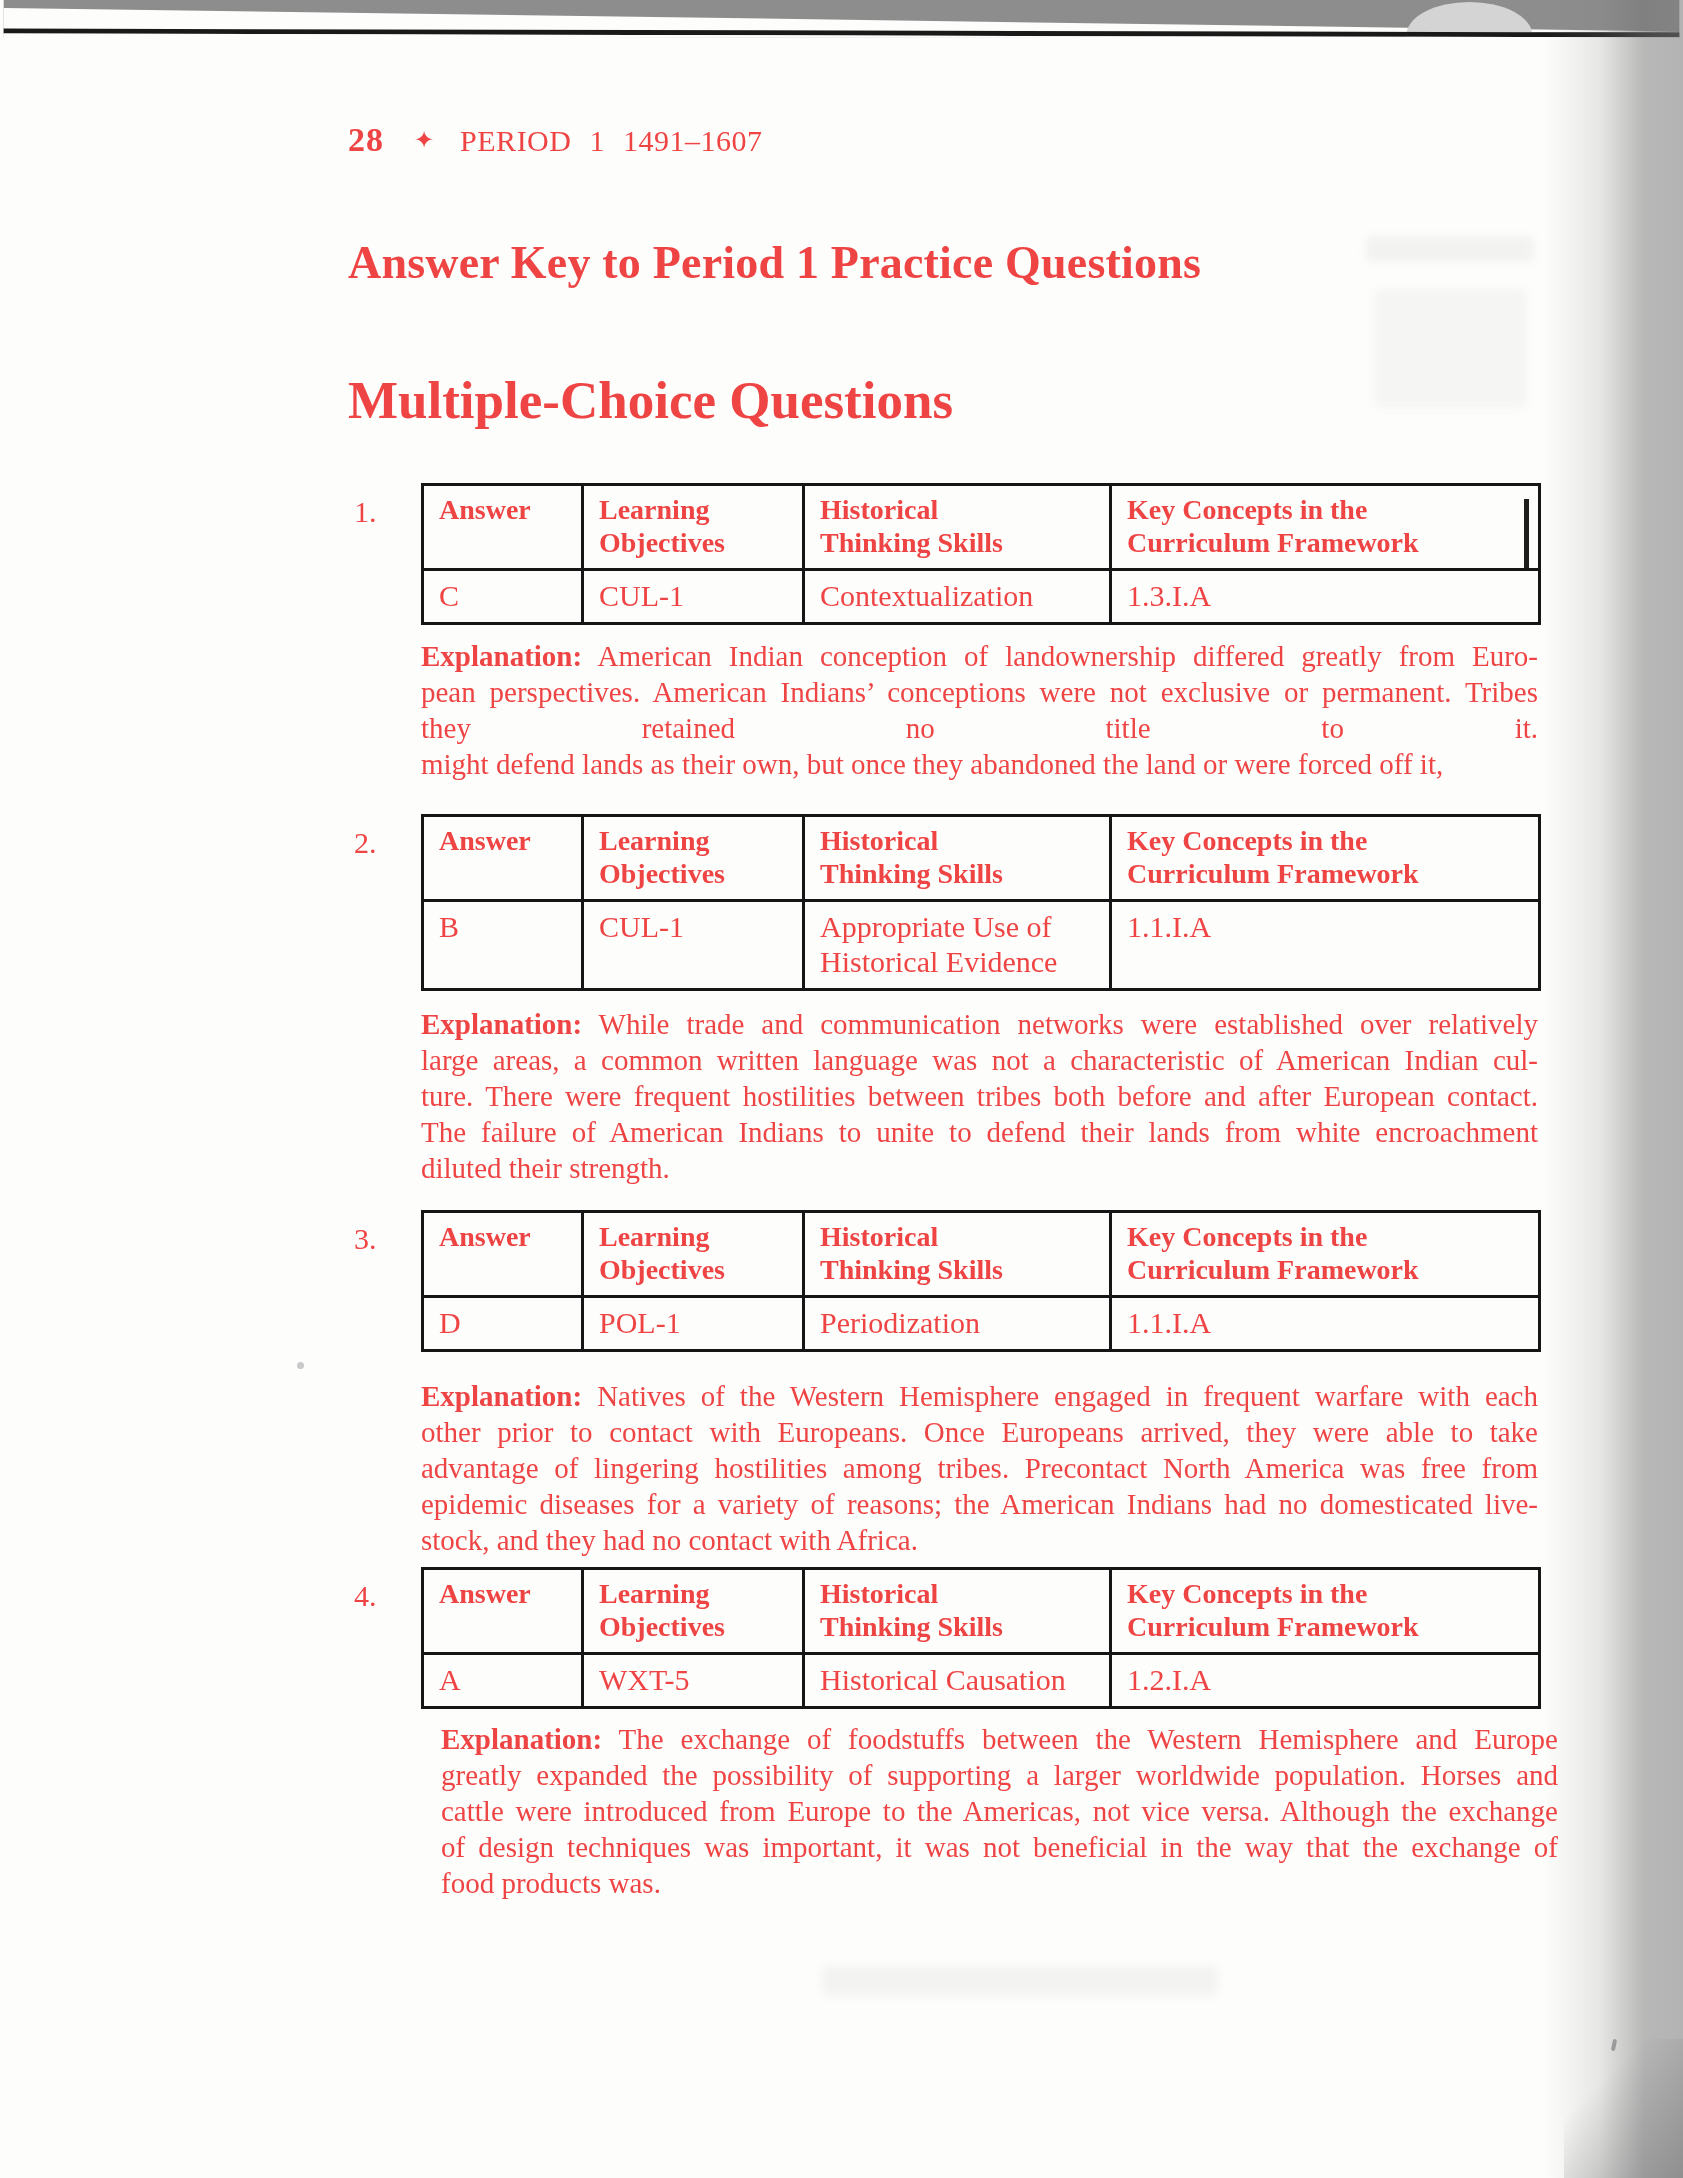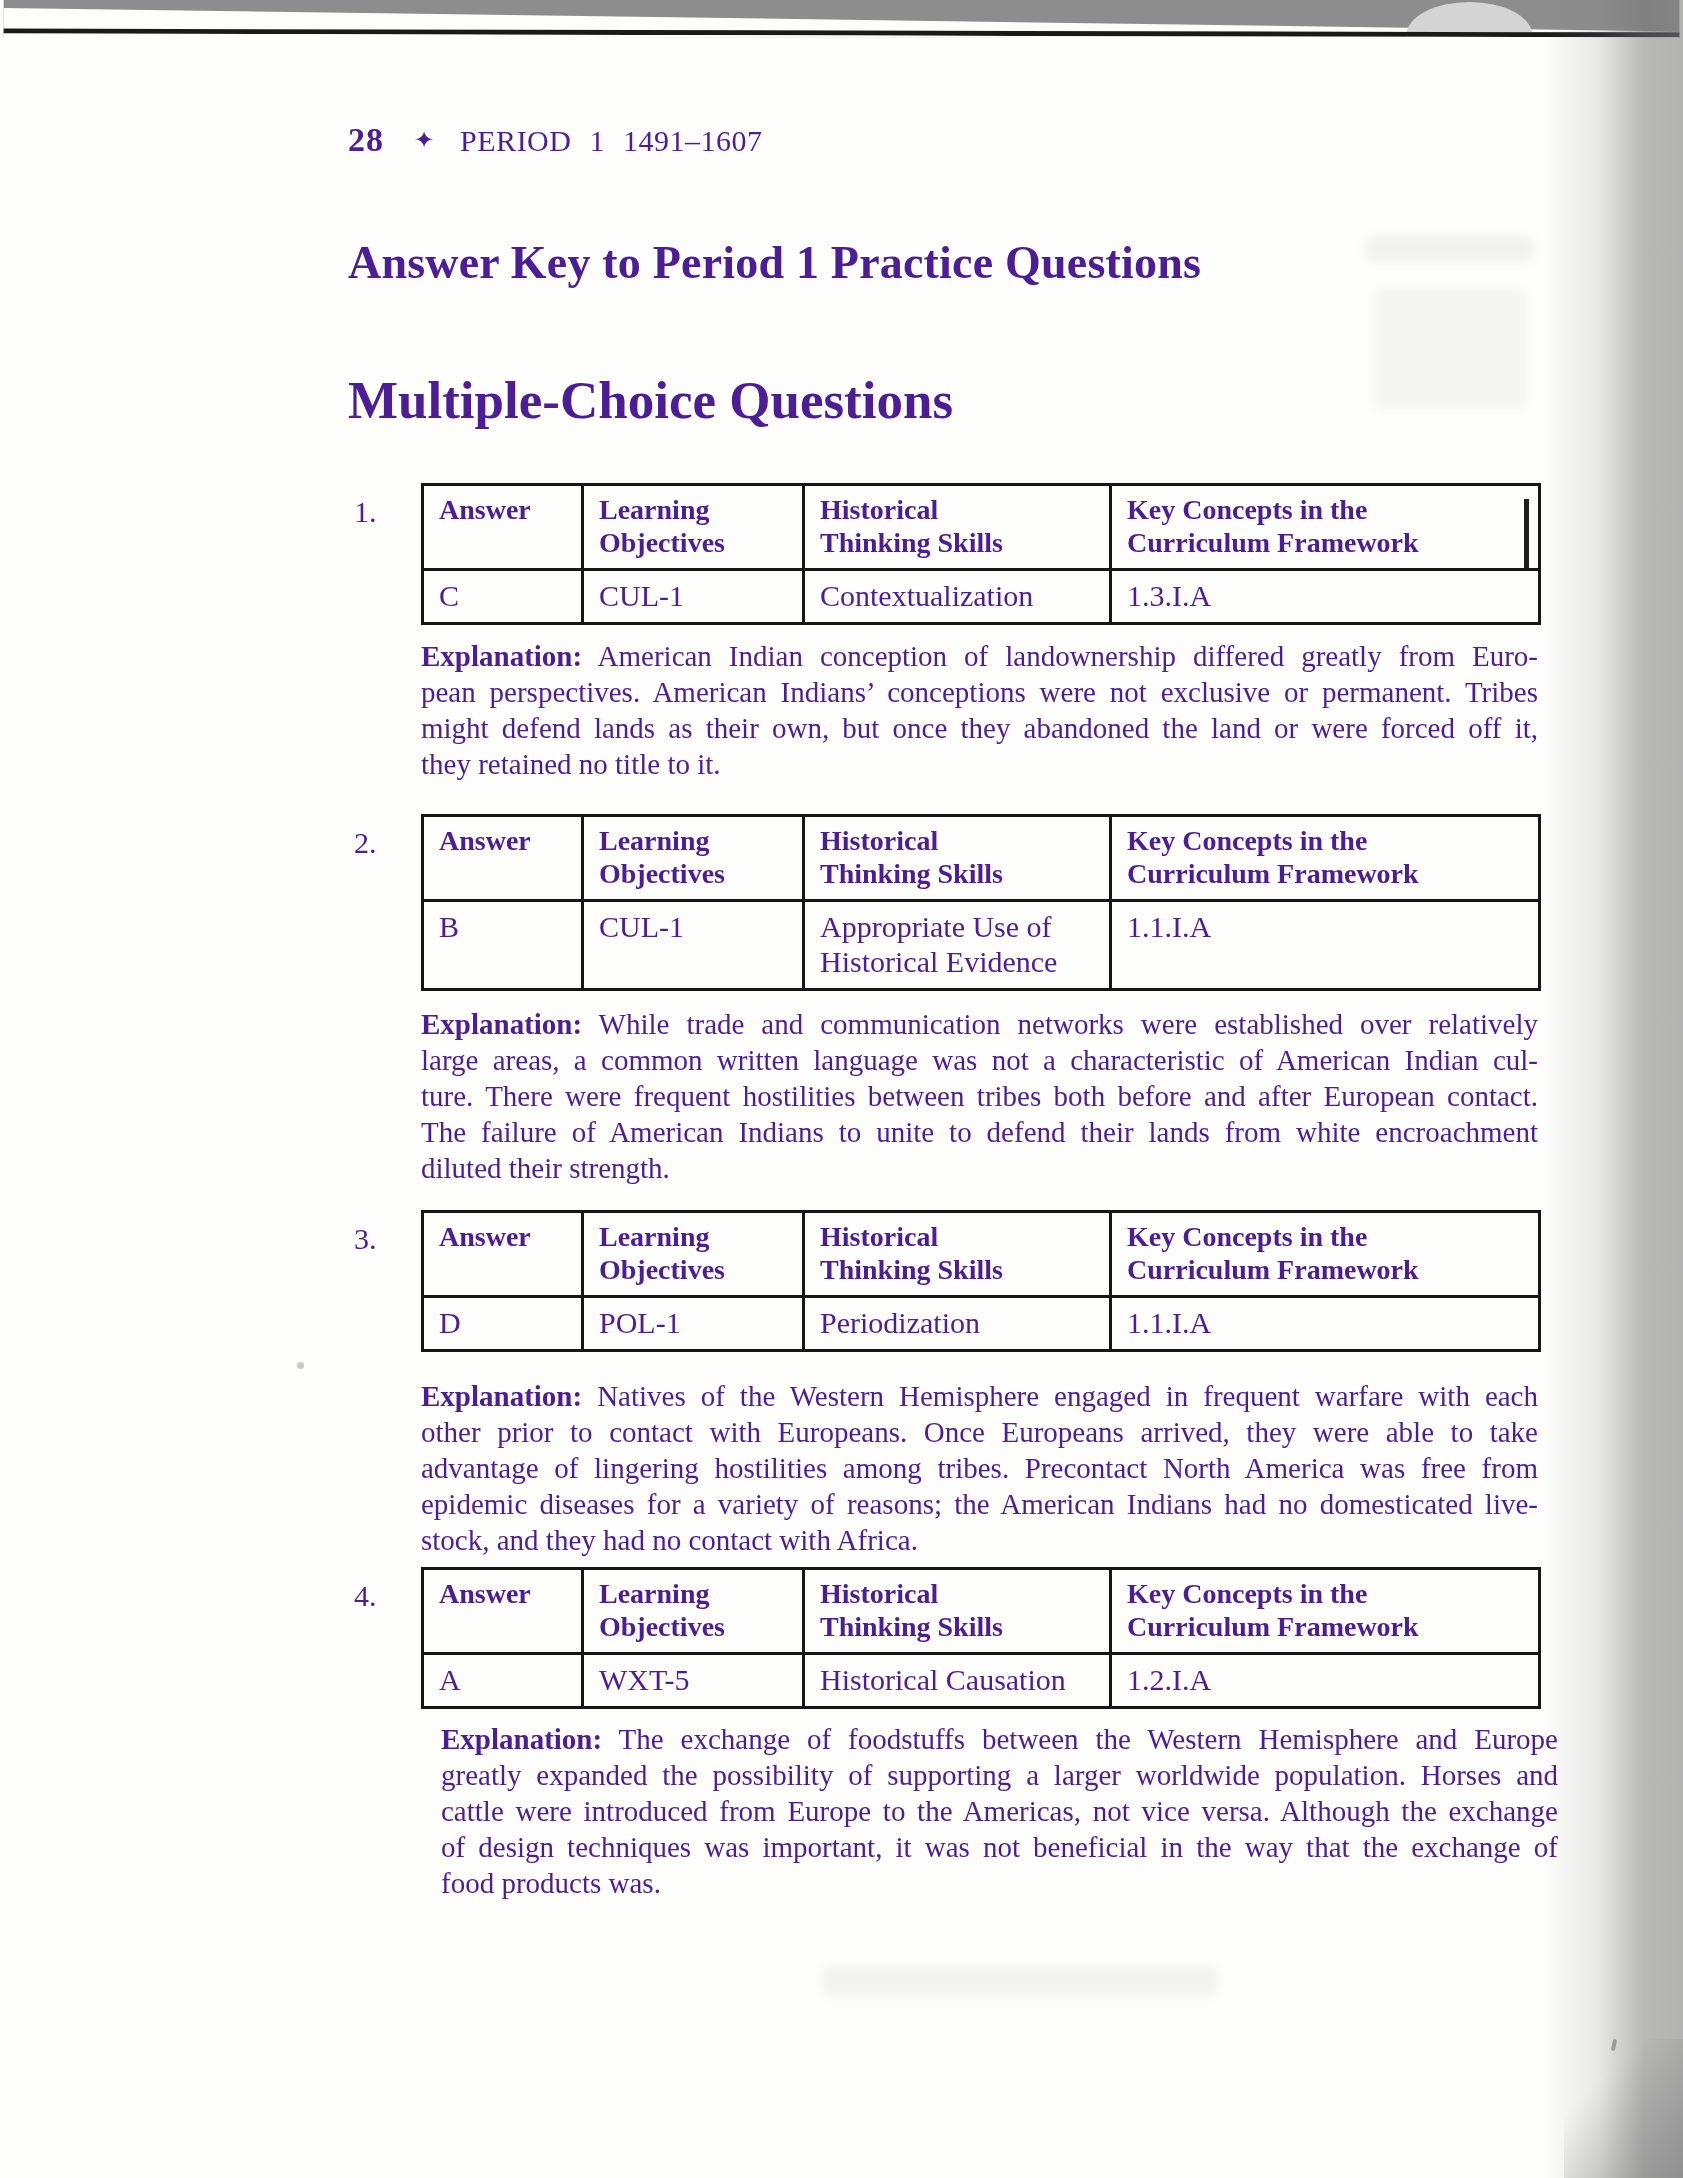--- a/index.html
+++ b/index.html
@@ -1,19 +1,19 @@
 <!DOCTYPE html>
 <html><head>
 <meta charset="utf-8">
 <style>
   html,body { margin:0; padding:0; background:#e8e8e8; }
   .page {
     position:relative; width:1683px; height:2178px;
     background:#fdfdfc; overflow:hidden;
-    font-family:"Liberation Serif", serif; color:#4c1d95;
+    font-family:"Liberation Serif", serif; color:#ef4444;
   }
 
   
   .scan-top { position:absolute; top:0; left:0; width:1683px; height:69px; }
   .scan-right {
     position:absolute; top:0; right:0; width:139px; height:2178px;
     background:linear-gradient(to right, rgba(130,130,130,0) 0%,
       rgba(130,130,130,0.18) 40%, rgba(115,115,115,0.50) 72%,
       rgba(125,125,125,0.58) 100%);
   }
@@ -119,22 +119,22 @@
         <td>CUL-1</td>
         <td>Contextualization</td>
         <td>1.3.I.A</td>
       </tr>
     </tbody>
       </table>
   </div>
   <div class="expl" id="expl-1">
       <div class="ln"><b>Explanation:</b> American Indian conception of landownership differed greatly from Euro-</div>
       <div class="ln">pean perspectives. American Indians’ conceptions were not exclusive or permanent. Tribes</div>
+      <div class="ln">they retained no title to it.</div>
       <div class="ln">might defend lands as their own, but once they abandoned the land or were forced off it,</div>
-      <div class="ln">they retained no title to it.</div>
     </div>
 
   <div class="item" id="item-2">
     <span class="item-num">2.</span>
     <table class="key-table">
       <colgroup>
           <col class="c1">
           <col class="c2">
           <col class="c3">
           <col class="c4">

